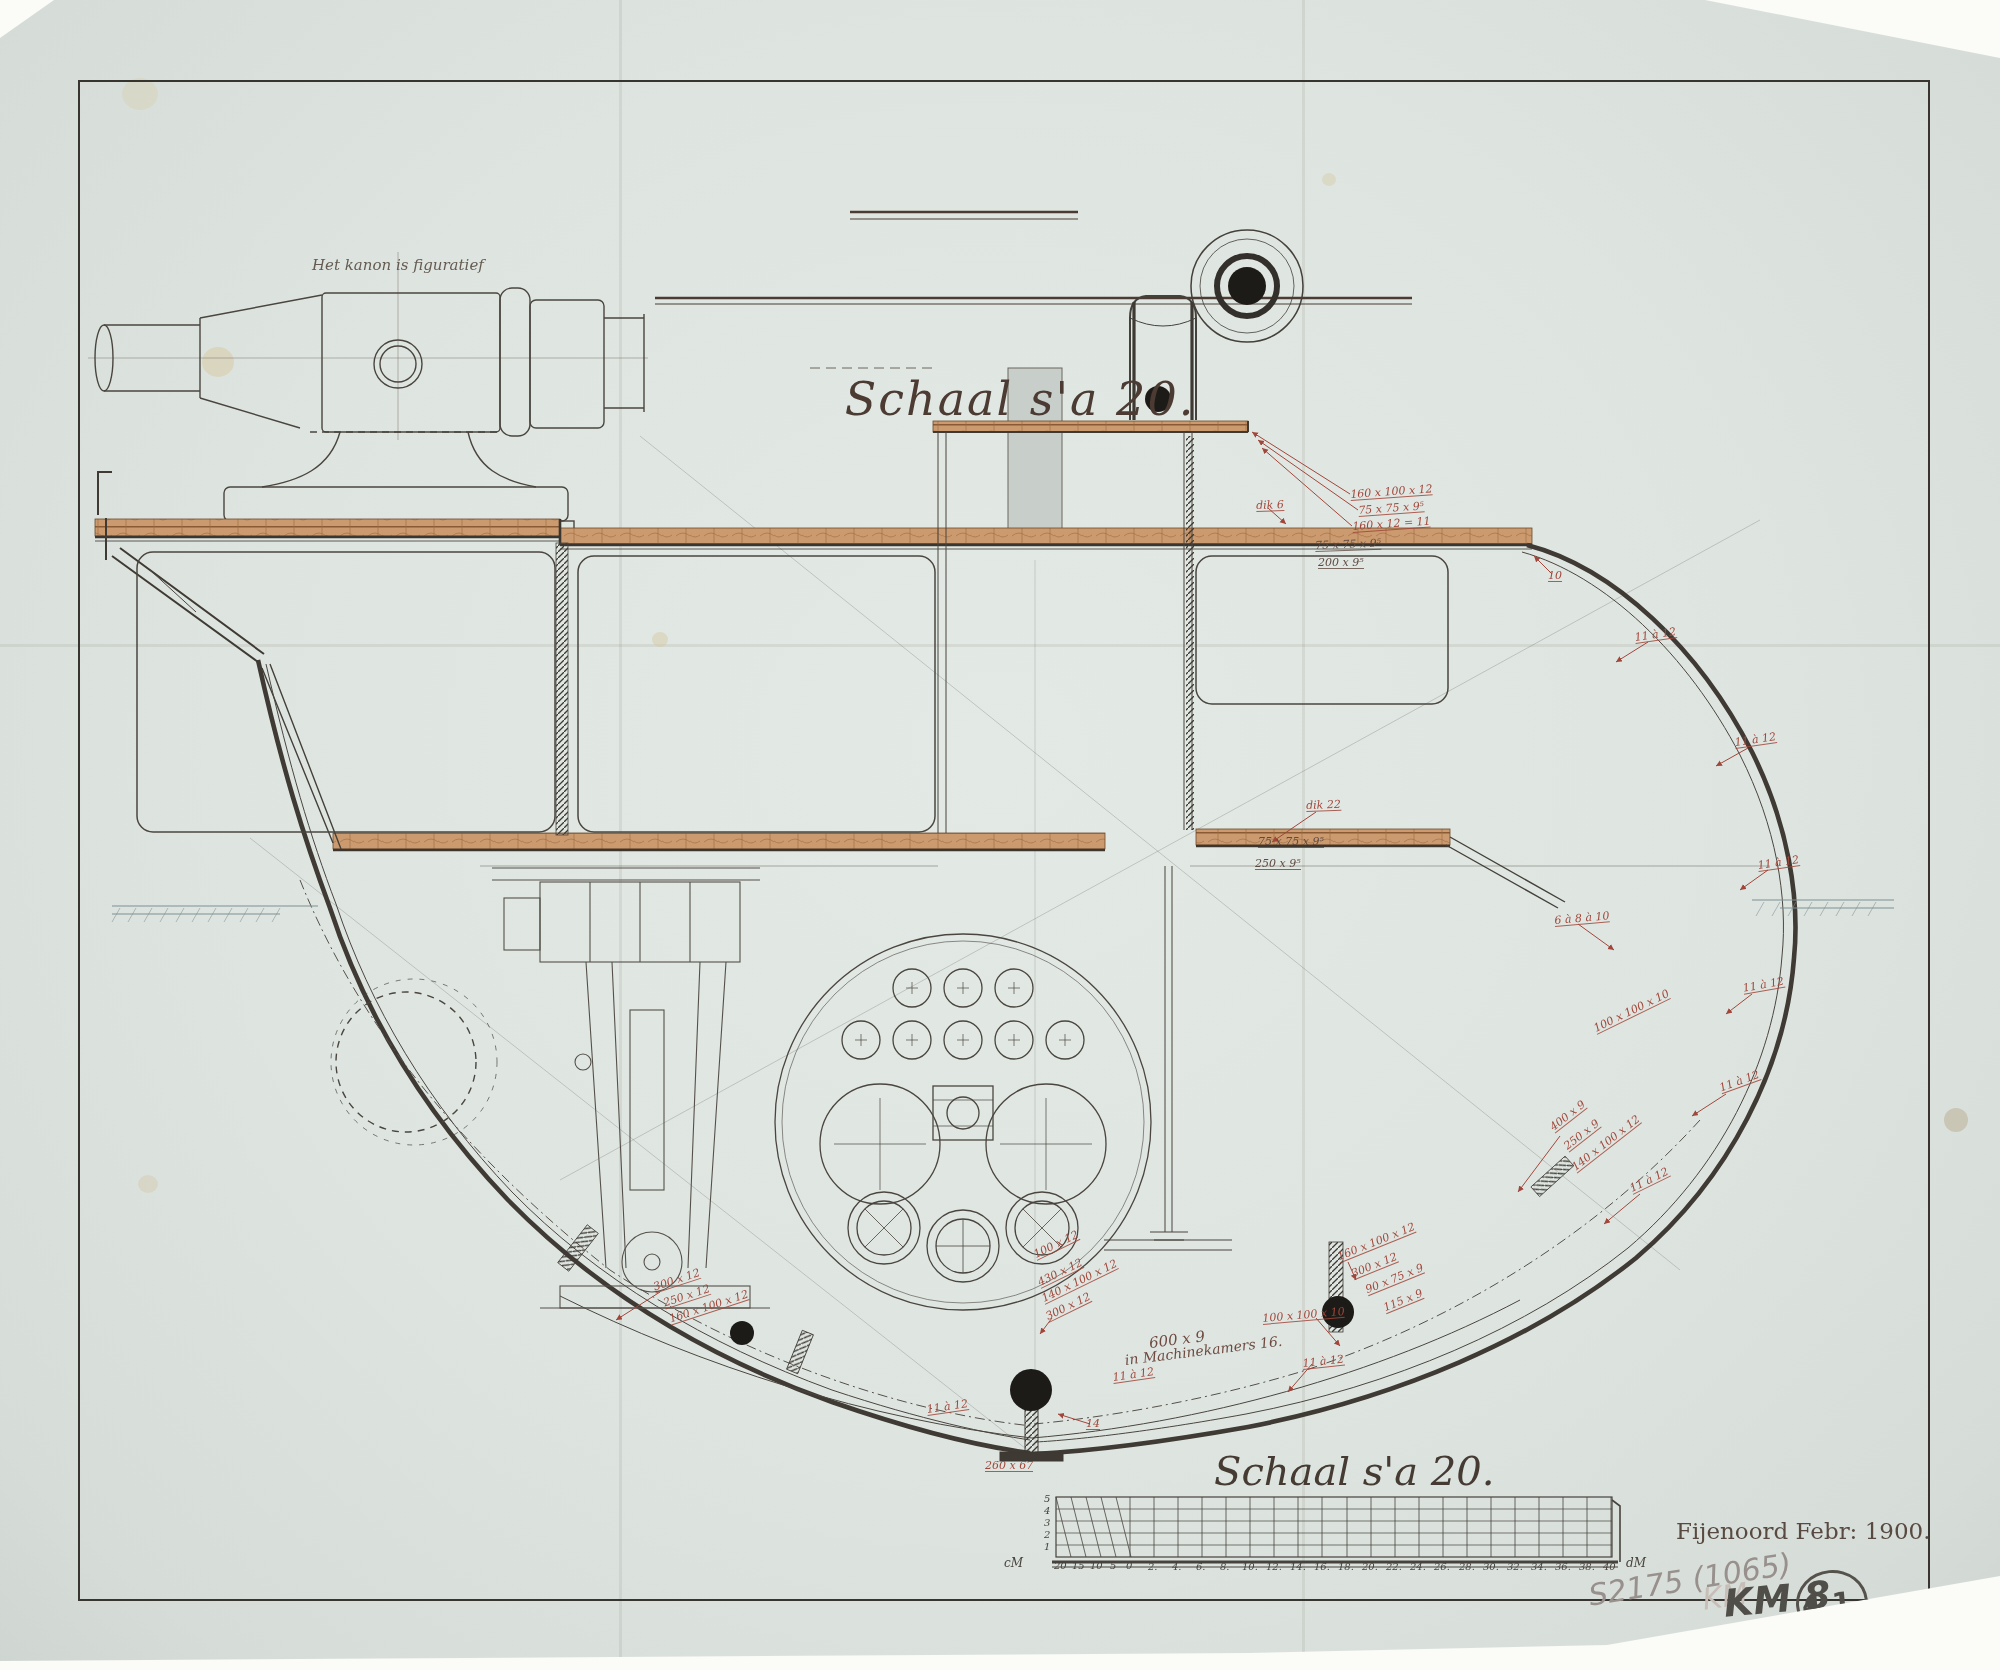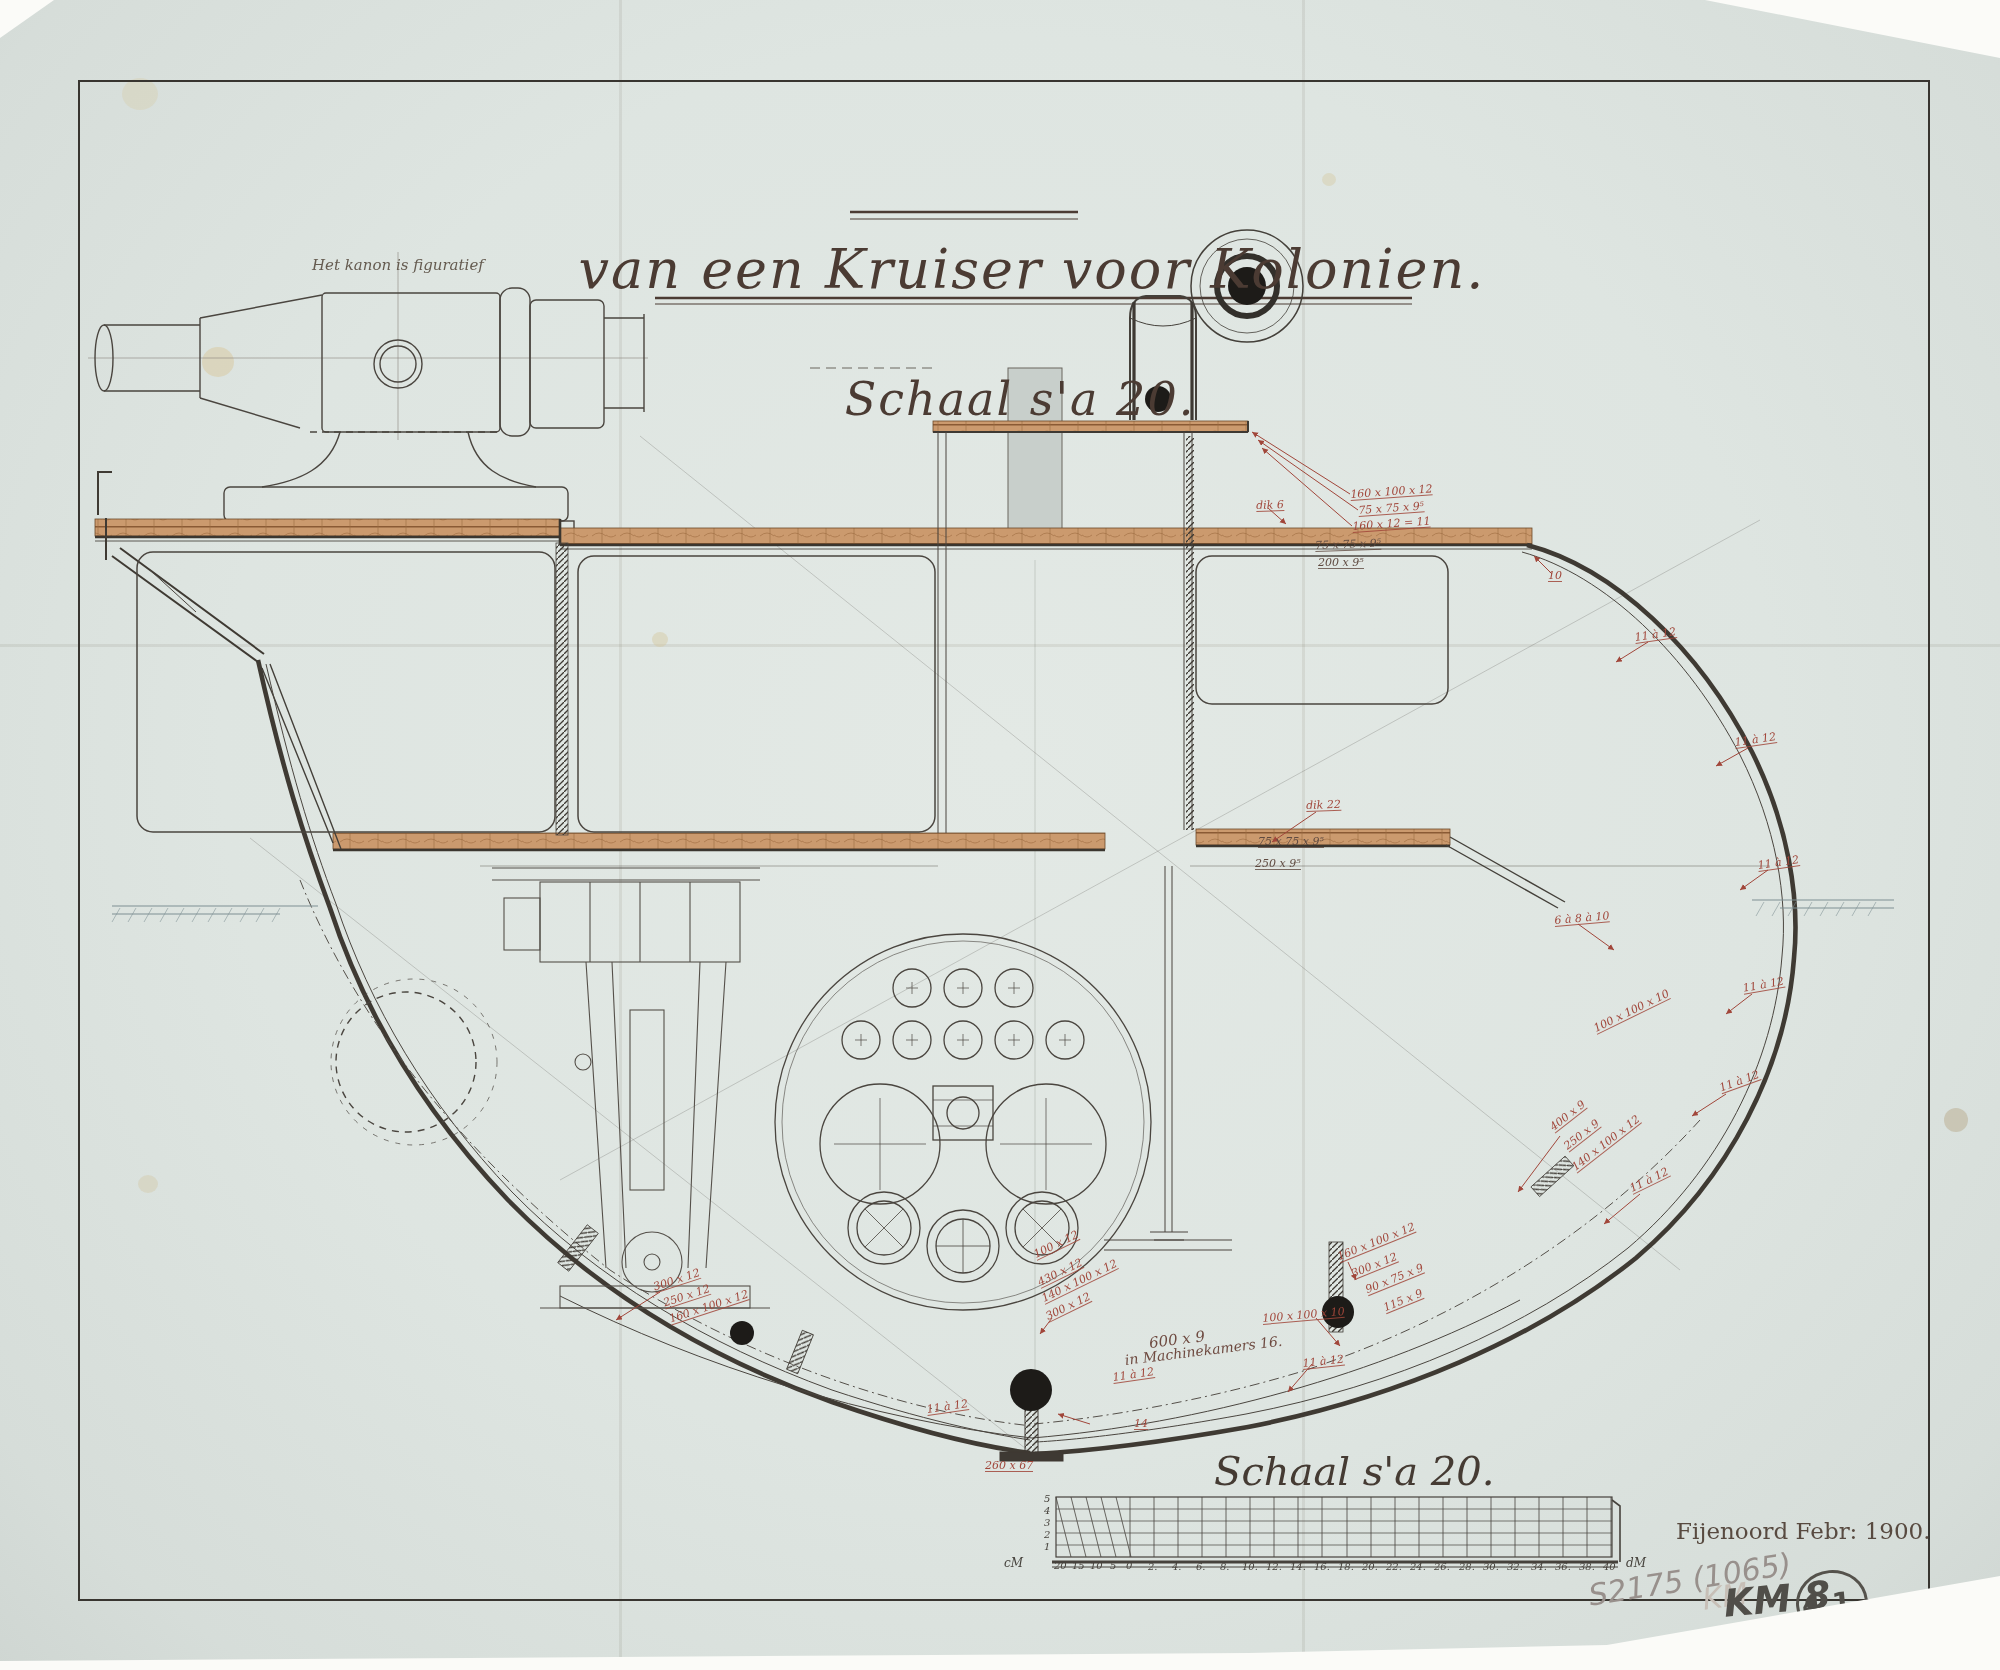--- a/index.html
+++ b/index.html
@@ -263,21 +263,20 @@
         <rect x="1056" y="1497" width="556" height="60" stroke-width="1.2"></rect>
         <path d="M1056 1509 H1612 M1056 1521 H1612 M1056 1533 H1612 M1056 1545 H1612" stroke-width=".7"></path>
         <path d="M1130 1497 V1557 M1154 1497 V1557 M1178 1497 V1557 M1202 1497 V1557 M1226 1497 V1557 M1250 1497 V1557 M1274 1497 V1557 M1298 1497 V1557 M1322 1497 V1557 M1347 1497 V1557 M1371 1497 V1557 M1395 1497 V1557 M1419 1497 V1557 M1443 1497 V1557 M1467 1497 V1557 M1491 1497 V1557 M1515 1497 V1557 M1539 1497 V1557 M1563 1497 V1557 M1587 1497 V1557 M1611 1497 V1557" stroke-width=".8"></path>
         <path d="M1056 1497 L1071 1557 M1071 1497 L1086 1557 M1086 1497 L1101 1557 M1101 1497 L1116 1557 M1116 1497 L1131 1557" stroke-width=".8"></path>
         <path d="M1052 1562 H1618" stroke-width="3"></path>
         <path d="M1052 1567 H1618" stroke-width="1"></path>
         <path d="M1612 1500 L1620 1506 V1562" stroke-width="1.6"></path>
       </g>
     </svg>
 
-    <div class="txt title" style="left:1032px;top:238px;font-size:54px;">van een Kruiser voor Kolonien.</div>
     <div class="txt title" style="left:1020px;top:372px;font-size:46px;">Schaal s'a 20.</div>
 
     <div class="txt scriptnote" style="left:312px;top:256px;font-size:15px;">Het kanon is figuratief</div>
 
     <div class="txt scriptnote" style="left:1148px;top:1334px;font-size:15px;color:#6e4a40;transform:rotate(-7deg);transform-origin:left top;">600 x 9</div>
     <div class="txt scriptnote" style="left:1124px;top:1352px;font-size:14px;color:#6e4a40;transform:rotate(-7deg);transform-origin:left top;">in Machinekamers 16.</div>
 
     <div class="txt" style="left:1214px;top:1448px;font-size:40px;font-style:italic;color:#453b33;">Schaal s'a 20.</div>
     <div class="txt" style="left:1676px;top:1518px;font-size:23px;color:#584a40;">Fijenoord   Febr: 1900.</div>
 
@@ -312,21 +311,21 @@
         <div class="red-note" style="left: 1302px; top: 1358px; transform: rotate(-6deg);">11 à 12</div>
         <div class="red-note" style="left: 1032px; top: 1250px; transform: rotate(-26deg);">100 x 12</div>
         <div class="red-note" style="left: 1036px; top: 1278px; transform: rotate(-26deg);">430 x 12</div>
         <div class="red-note" style="left: 1040px; top: 1294px; transform: rotate(-26deg);">140 x 100 x 12</div>
         <div class="red-note" style="left: 1044px; top: 1312px; transform: rotate(-26deg);">300 x 12</div>
         <div class="red-note" style="left: 652px; top: 1282px; transform: rotate(-18deg);">300 x 12</div>
         <div class="red-note" style="left: 662px; top: 1298px; transform: rotate(-18deg);">250 x 12</div>
         <div class="red-note" style="left: 668px; top: 1314px; transform: rotate(-18deg);">160 x 100 x 12</div>
         <div class="red-note" style="left: 926px; top: 1404px; transform: rotate(-8deg);">11 à 12</div>
         <div class="red-note" style="left: 1112px; top: 1372px; transform: rotate(-8deg);">11 à 12</div>
-        <div class="red-note" style="left: 1086px; top: 1418px; margin-left: 48px;">14</div>
+        <div class="red-note" style="left: 1086px; top: 1418px;">14</div>
         <div class="red-note" style="left: 985px; top: 1460px;">260 x 67</div>
       </div>
 
     <div>
 
     <div class="tick unit" style="left: 1004px; top: 1558px;">cM</div>
         <div class="tick" style="left: 1054px; top: 1561px;">20</div>
         <div class="tick" style="left: 1072px; top: 1561px;">15</div>
         <div class="tick" style="left: 1090px; top: 1561px;">10</div>
         <div class="tick" style="left: 1110px; top: 1561px;">5</div>

